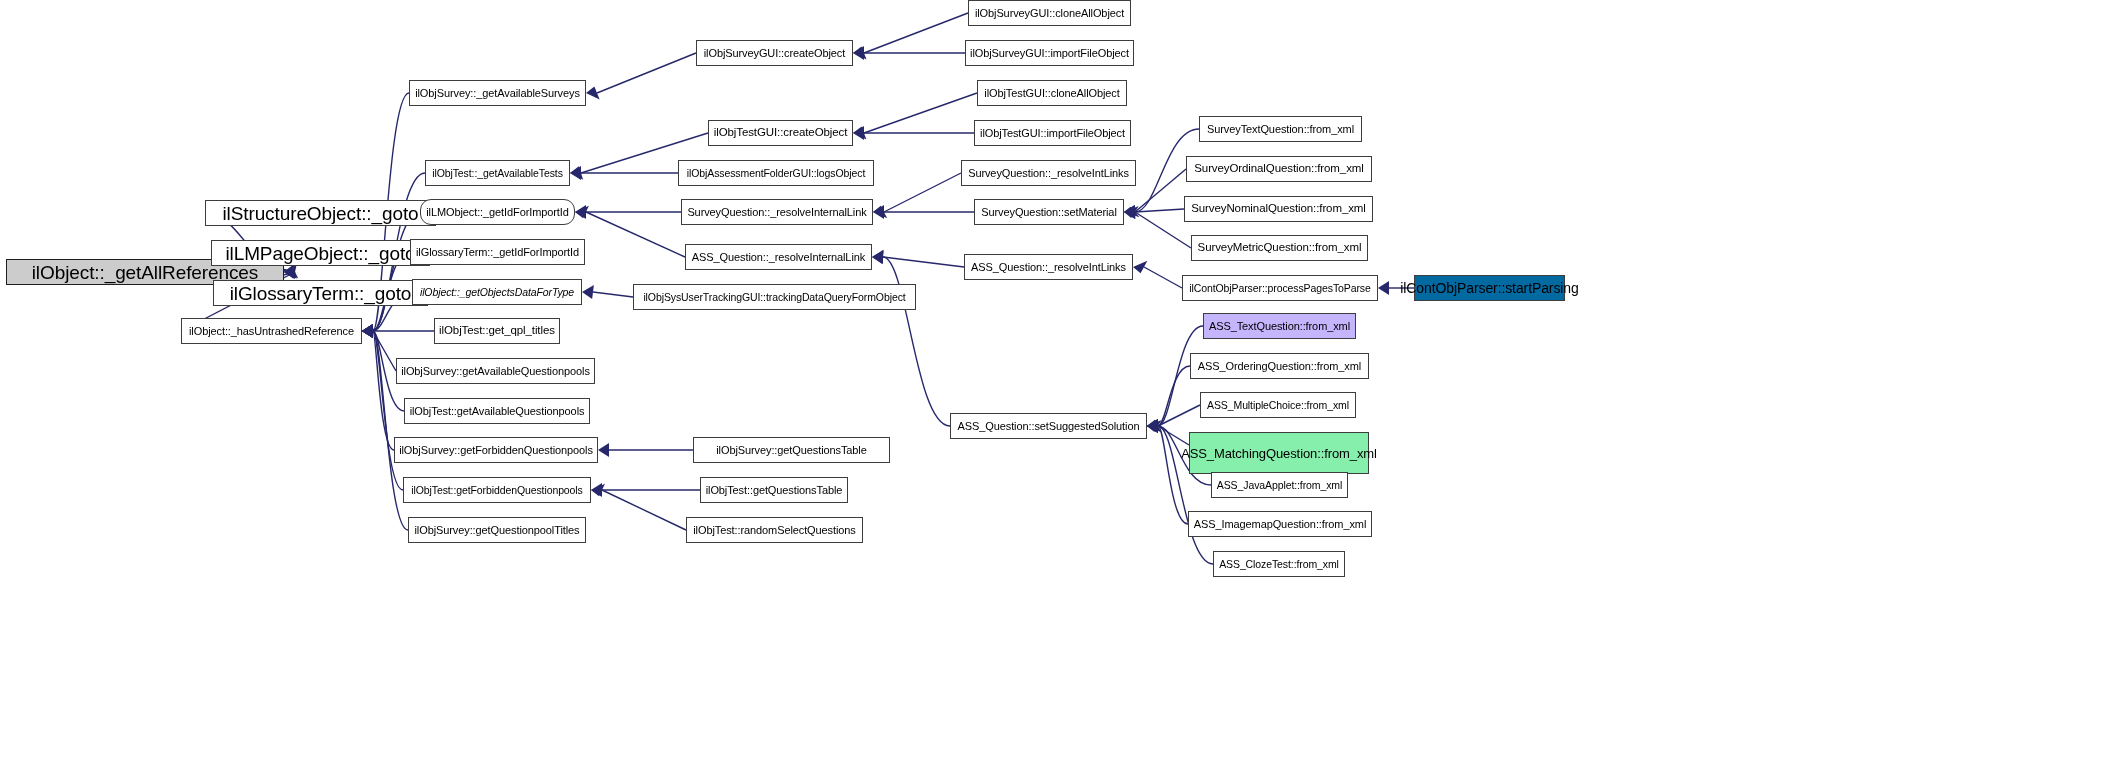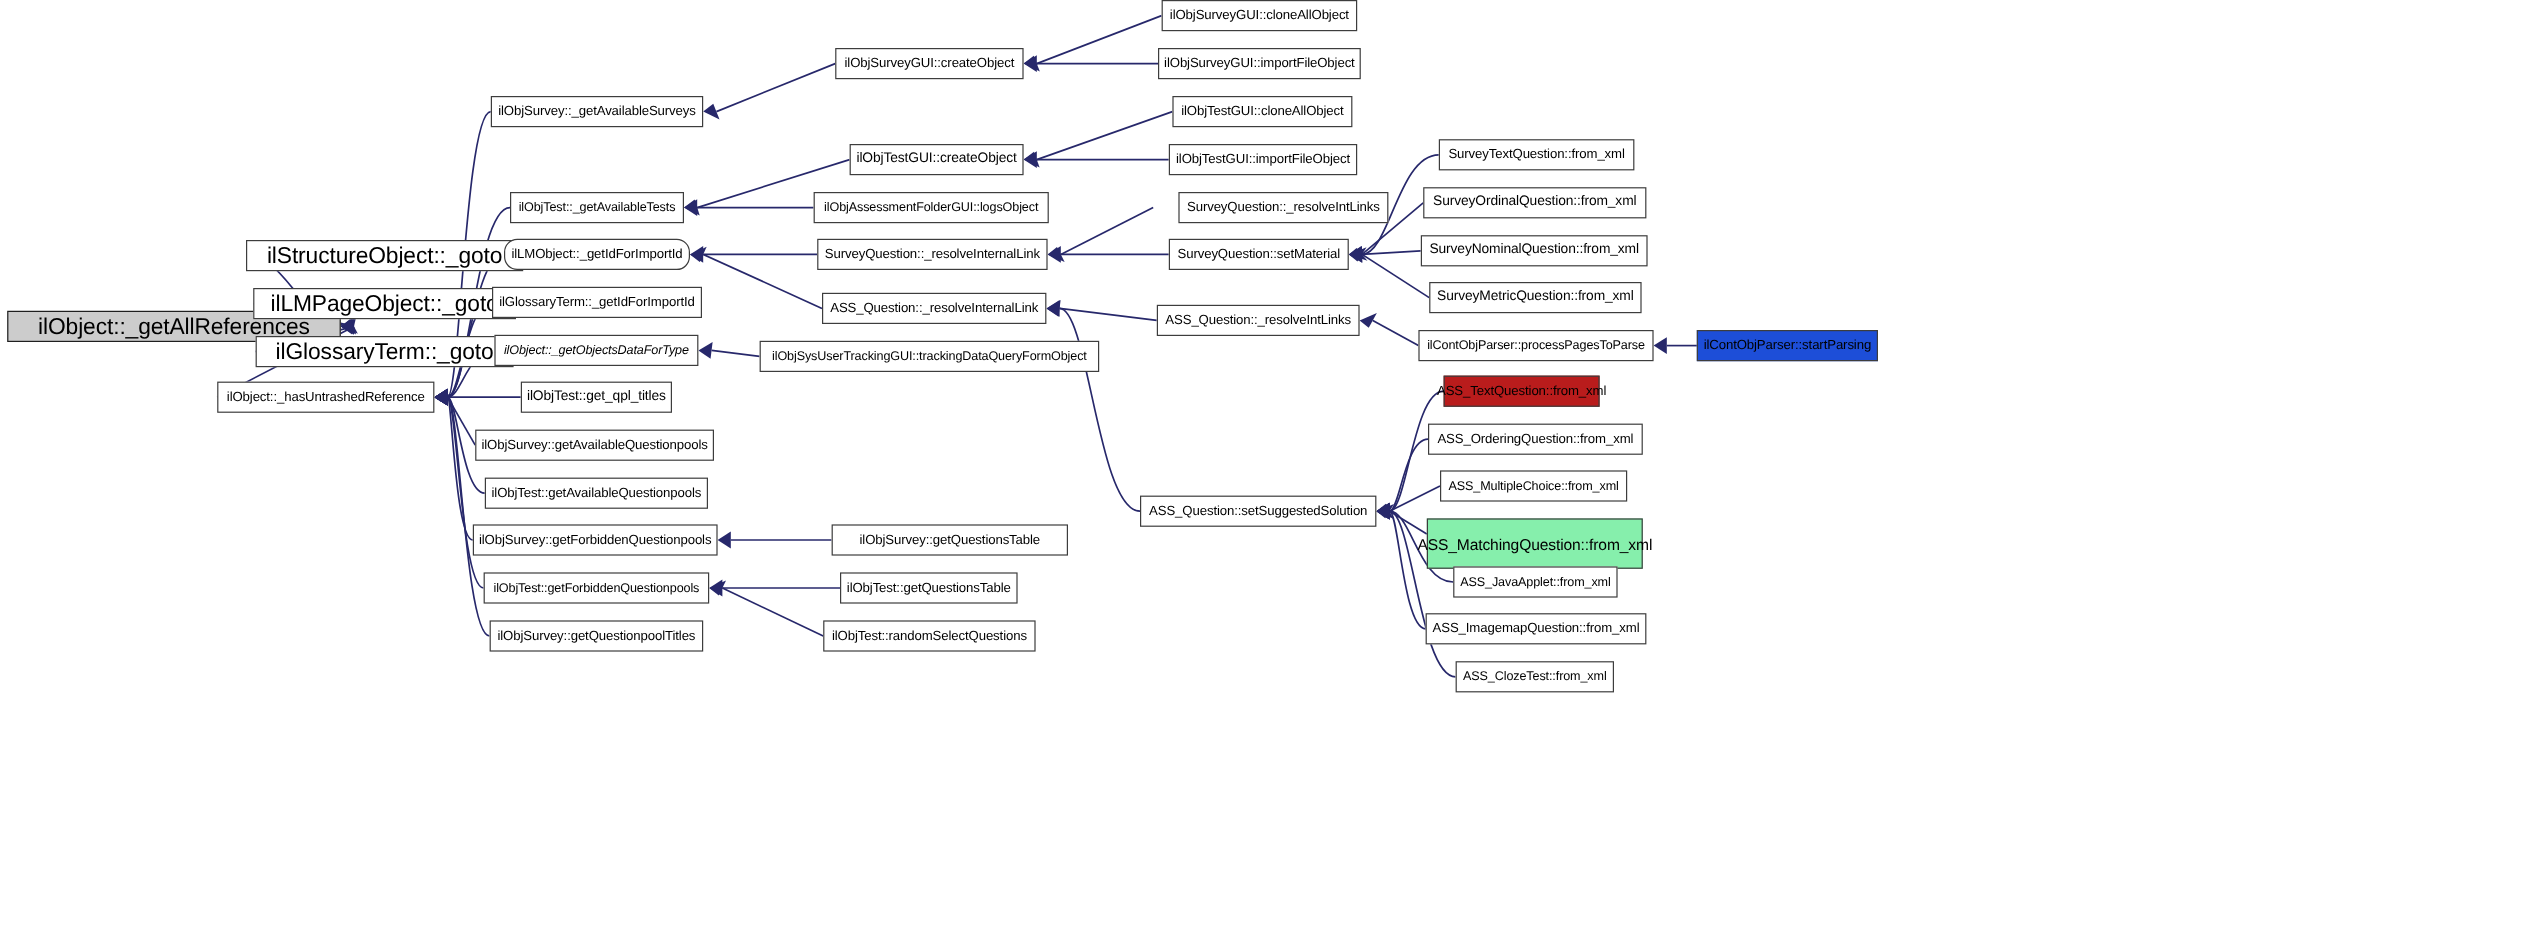--- a/index.html
+++ b/index.html
@@ -309,21 +309,21 @@
     </div>
     <div class="node" style="left: 965px; top: 40px; width: 169px; height: 26px; background: rgb(255, 255, 255); border-color: rgb(61, 61, 61); color: rgb(0, 0, 0); font-size: 11px;">
       <span>ilObjSurveyGUI::importFileObject</span>
     </div>
     <div class="node" style="left: 977px; top: 80px; width: 150px; height: 26px; background: rgb(255, 255, 255); border-color: rgb(61, 61, 61); color: rgb(0, 0, 0); font-size: 11px;">
       <span>ilObjTestGUI::cloneAllObject</span>
     </div>
     <div class="node" style="left: 974px; top: 120px; width: 157px; height: 26px; background: rgb(255, 255, 255); border-color: rgb(61, 61, 61); color: rgb(0, 0, 0); font-size: 11px;">
       <span>ilObjTestGUI::importFileObject</span>
     </div>
-    <div class="node" style="left: 961px; top: 160px; width: 175px; height: 26px; background: rgb(255, 255, 255); border-color: rgb(61, 61, 61); color: rgb(0, 0, 0); font-size: 11px; margin-left: 21px;">
+    <div class="node" style="left: 961px; top: 160px; width: 175px; height: 26px; background: rgb(255, 255, 255); border-color: rgb(61, 61, 61); color: rgb(0, 0, 0); font-size: 11px;">
       <span>SurveyQuestion::_resolveIntLinks</span>
     </div>
     <div class="node" style="left: 974px; top: 199px; width: 150px; height: 26px; background: rgb(255, 255, 255); border-color: rgb(61, 61, 61); color: rgb(0, 0, 0); font-size: 11px;">
       <span>SurveyQuestion::setMaterial</span>
     </div>
     <div class="node" style="left: 964px; top: 254px; width: 169px; height: 26px; background: rgb(255, 255, 255); border-color: rgb(61, 61, 61); color: rgb(0, 0, 0); font-size: 11px;">
       <span>ASS_Question::_resolveIntLinks</span>
     </div>
     <div class="node" style="left: 950px; top: 413px; width: 197px; height: 26px; background: rgb(255, 255, 255); border-color: rgb(61, 61, 61); color: rgb(0, 0, 0); font-size: 11px;">
       <span>ASS_Question::setSuggestedSolution</span>
@@ -336,37 +336,37 @@
     </div>
     <div class="node" style="left: 1184px; top: 196px; width: 189px; height: 26px; background: rgb(255, 255, 255); border-color: rgb(61, 61, 61); color: rgb(0, 0, 0); font-size: 11.5px;">
       <span>SurveyNominalQuestion::from_xml</span>
     </div>
     <div class="node" style="left: 1191px; top: 235px; width: 177px; height: 26px; background: rgb(255, 255, 255); border-color: rgb(61, 61, 61); color: rgb(0, 0, 0); font-size: 11.5px;">
       <span>SurveyMetricQuestion::from_xml</span>
     </div>
     <div class="node" style="left: 1182px; top: 275px; width: 196px; height: 26px; background: rgb(255, 255, 255); border-color: rgb(61, 61, 61); color: rgb(0, 0, 0); font-size: 10.5px;">
       <span>ilContObjParser::processPagesToParse</span>
     </div>
-    <div class="node" style="left: 1203px; top: 313px; width: 130px; height: 26px; background: #b91c1c; border-color: rgb(61, 61, 61); color: rgb(0, 0, 0); font-size: 11px; justify-content: center;">
+    <div class="node" style="left: 1203px; top: 313px; width: 153px; height: 26px; background: #c4b5fd; border-color: rgb(61, 61, 61); color: rgb(0, 0, 0); font-size: 11px; justify-content: center;">
       <span>ASS_TextQuestion::from_xml</span>
     </div>
     <div class="node" style="left: 1190px; top: 353px; width: 179px; height: 26px; background: rgb(255, 255, 255); border-color: rgb(61, 61, 61); color: rgb(0, 0, 0); font-size: 11px;">
       <span>ASS_OrderingQuestion::from_xml</span>
     </div>
     <div class="node" style="left: 1200px; top: 392px; width: 156px; height: 26px; background: rgb(255, 255, 255); border-color: rgb(61, 61, 61); color: rgb(0, 0, 0); font-size: 10.5px;">
       <span>ASS_MultipleChoice::from_xml</span>
     </div>
     <div class="node" style="left: 1189px; top: 432px; width: 180px; height: 42px; background: #86efac; border-color: rgb(61, 61, 61); color: rgb(0, 0, 0); font-size: 13px;">
       <span>ASS_MatchingQuestion::from_xml</span>
     </div>
     <div class="node" style="left: 1211px; top: 472px; width: 137px; height: 26px; background: rgb(255, 255, 255); border-color: rgb(61, 61, 61); color: rgb(0, 0, 0); font-size: 10.5px;">
       <span>ASS_JavaApplet::from_xml</span>
     </div>
     <div class="node" style="left: 1188px; top: 511px; width: 184px; height: 26px; background: rgb(255, 255, 255); border-color: rgb(61, 61, 61); color: rgb(0, 0, 0); font-size: 11px;">
       <span>ASS_ImagemapQuestion::from_xml</span>
     </div>
     <div class="node" style="left: 1213px; top: 551px; width: 132px; height: 26px; background: rgb(255, 255, 255); border-color: rgb(61, 61, 61); color: rgb(0, 0, 0); font-size: 10.5px;">
       <span>ASS_ClozeTest::from_xml</span>
     </div>
-    <div class="node" style="left: 1414px; top: 275px; width: 151px; height: 26px; background: #1d4ed8; border-color: rgb(61, 61, 61); color: rgb(0, 0, 0); font-size: 11px; justify-content: center;">
+    <div class="node" style="left: 1414px; top: 275px; width: 151px; height: 26px; background: #0369a1; border-color: rgb(61, 61, 61); color: rgb(0, 0, 0); font-size: 14px; justify-content: center;">
       <span>ilContObjParser::startParsing</span>
     </div>
   </div>
 
 </body></html>

